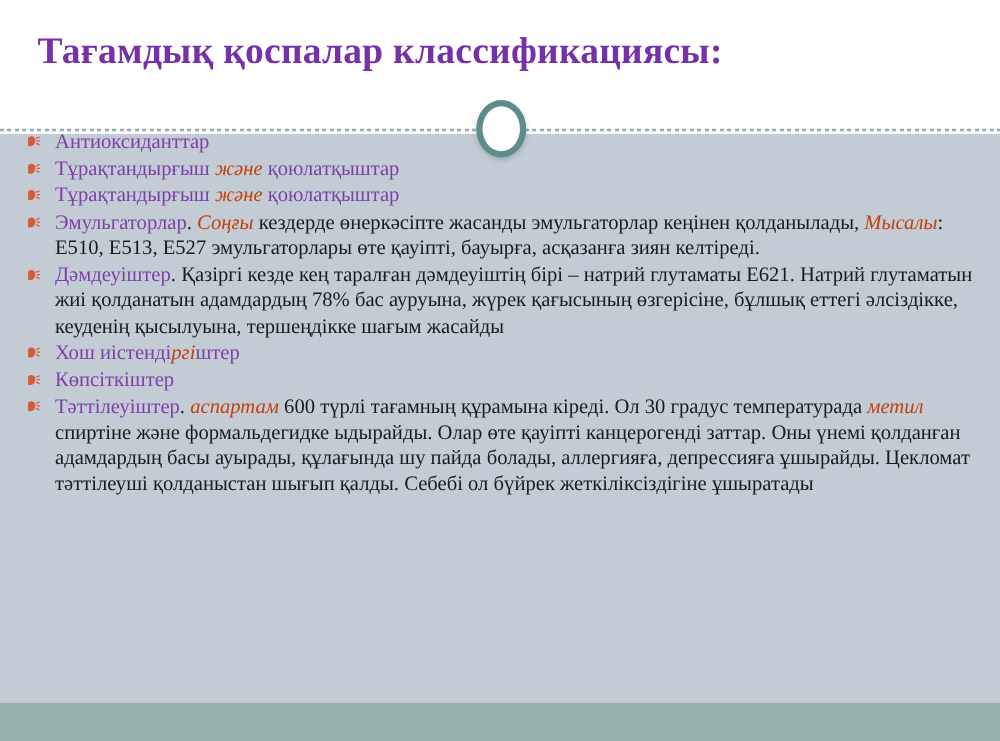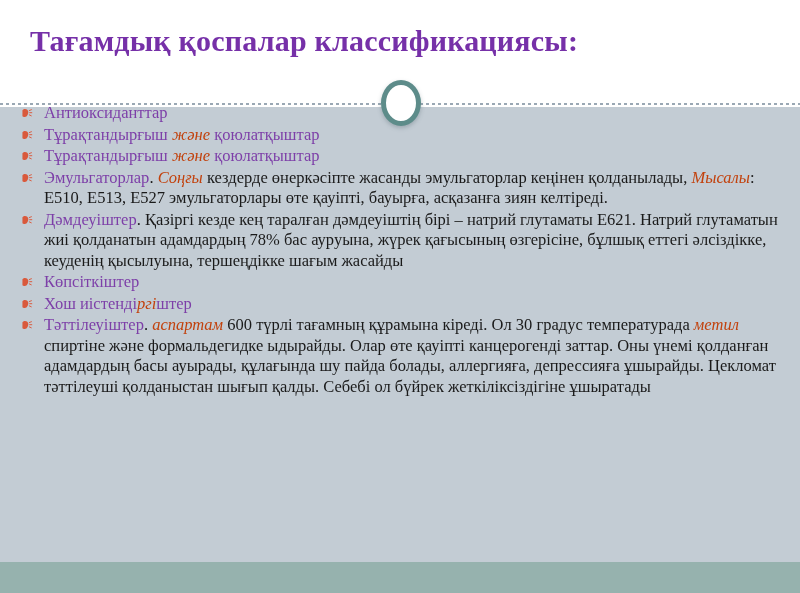--- a/index.html
+++ b/index.html
@@ -209,27 +209,27 @@
             <path d="M3 4 C5 1.5 9 2 10 5 C10.6 7 10 9.5 8.5 11 C7 12.5 4 13 3 11.5 Z" fill="#d9593c"></path>
             <line x1="11" y1="4.5" x2="14.5" y2="3.2" stroke="#d9593c" stroke-width="1.2"></line>
             <line x1="11.4" y1="7" x2="15" y2="7" stroke="#d9593c" stroke-width="1.2"></line>
             <line x1="11" y1="9.5" x2="14.3" y2="11" stroke="#d9593c" stroke-width="1.2"></line>
           </svg><span><span class="t-accent">Дәмдеуіштер</span><span class="t-body">. Қазіргі кезде кең таралған дәмдеуіштің бірі – натрий глутаматы Е621. Натрий глутаматын жиі қолданатын адамдардың 78% бас ауруына, жүрек қағысының өзгерісіне, бұлшық еттегі әлсіздікке, кеуденің қысылуына, тершеңдікке шағым жасайды</span></span></li>
         <li><svg class="bullet-icon" viewBox="0 0 16 16">
             <path d="M3 4 C5 1.5 9 2 10 5 C10.6 7 10 9.5 8.5 11 C7 12.5 4 13 3 11.5 Z" fill="#d9593c"></path>
             <line x1="11" y1="4.5" x2="14.5" y2="3.2" stroke="#d9593c" stroke-width="1.2"></line>
             <line x1="11.4" y1="7" x2="15" y2="7" stroke="#d9593c" stroke-width="1.2"></line>
             <line x1="11" y1="9.5" x2="14.3" y2="11" stroke="#d9593c" stroke-width="1.2"></line>
+          </svg><span><span class="t-accent">Хош иістенді</span><span class="t-muted">ргі</span><span class="t-accent">штер</span></span></li>
+        <li><svg class="bullet-icon" viewBox="0 0 16 16">
+            <path d="M3 4 C5 1.5 9 2 10 5 C10.6 7 10 9.5 8.5 11 C7 12.5 4 13 3 11.5 Z" fill="#d9593c"></path>
+            <line x1="11" y1="4.5" x2="14.5" y2="3.2" stroke="#d9593c" stroke-width="1.2"></line>
+            <line x1="11.4" y1="7" x2="15" y2="7" stroke="#d9593c" stroke-width="1.2"></line>
+            <line x1="11" y1="9.5" x2="14.3" y2="11" stroke="#d9593c" stroke-width="1.2"></line>
           </svg><span><span class="t-accent">Көпсіткіштер</span></span></li>
-        <li><svg class="bullet-icon" viewBox="0 0 16 16">
-            <path d="M3 4 C5 1.5 9 2 10 5 C10.6 7 10 9.5 8.5 11 C7 12.5 4 13 3 11.5 Z" fill="#d9593c"></path>
-            <line x1="11" y1="4.5" x2="14.5" y2="3.2" stroke="#d9593c" stroke-width="1.2"></line>
-            <line x1="11.4" y1="7" x2="15" y2="7" stroke="#d9593c" stroke-width="1.2"></line>
-            <line x1="11" y1="9.5" x2="14.3" y2="11" stroke="#d9593c" stroke-width="1.2"></line>
-          </svg><span><span class="t-accent">Хош иістенді</span><span class="t-muted">ргі</span><span class="t-accent">штер</span></span></li>
         <li><svg class="bullet-icon" viewBox="0 0 16 16">
             <path d="M3 4 C5 1.5 9 2 10 5 C10.6 7 10 9.5 8.5 11 C7 12.5 4 13 3 11.5 Z" fill="#d9593c"></path>
             <line x1="11" y1="4.5" x2="14.5" y2="3.2" stroke="#d9593c" stroke-width="1.2"></line>
             <line x1="11.4" y1="7" x2="15" y2="7" stroke="#d9593c" stroke-width="1.2"></line>
             <line x1="11" y1="9.5" x2="14.3" y2="11" stroke="#d9593c" stroke-width="1.2"></line>
           </svg><span><span class="t-accent">Тәттілеуіштер</span><span class="t-body">. </span><span class="t-muted">аспартам </span><span class="t-body">600 түрлі тағамның құрамына кіреді. Ол 30 градус температурада </span><span class="t-muted">метил </span><span class="t-body">спиртіне және формальдегидке ыдырайды. Олар өте қауіпті канцерогенді заттар. Оны үнемі қолданған адамдардың басы ауырады, құлағында шу пайда болады, аллергияға, депрессияға ұшырайды. Цекломат тәттілеуші қолданыстан шығып қалды. Себебі ол бүйрек жеткіліксіздігіне ұшыратады</span></span></li>
       </ul>
   </div>
 
 </div>

